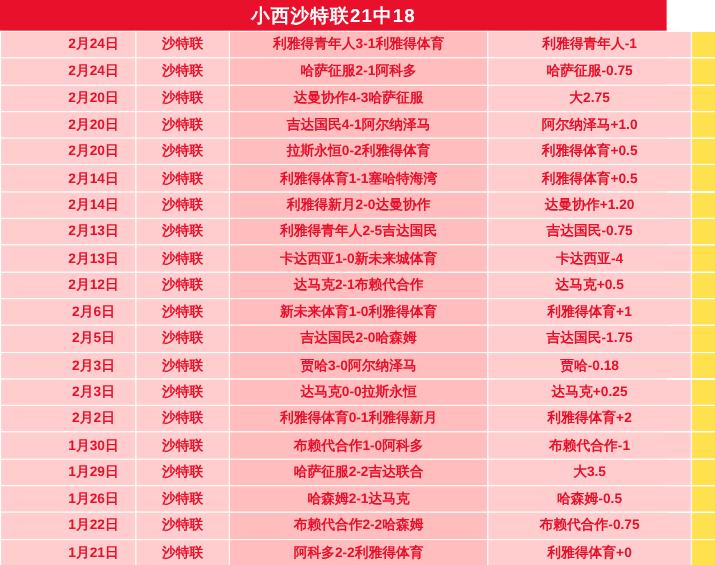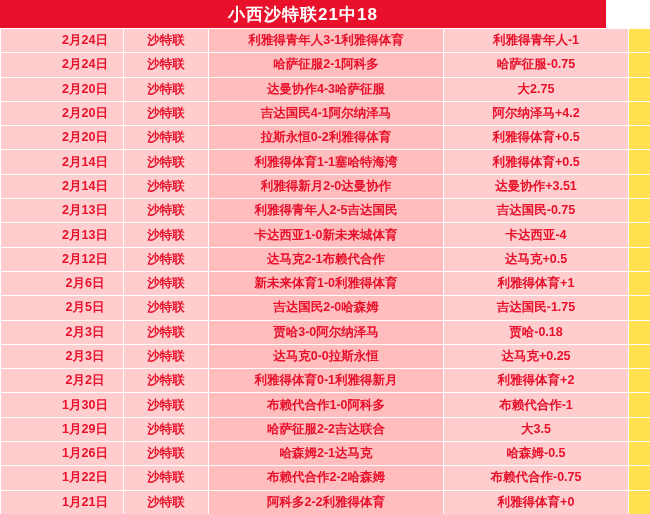--- a/index.html
+++ b/index.html
@@ -87,42 +87,42 @@
           <td class="col-date">2月20日</td>
           <td class="col-league">沙特联</td>
           <td class="col-match">达曼协作4-3哈萨征服</td>
           <td class="col-line">大2.75</td>
           <td class="col-result">红</td>
         </tr>
         <tr>
           <td class="col-date">2月20日</td>
           <td class="col-league">沙特联</td>
           <td class="col-match">吉达国民4-1阿尔纳泽马</td>
-          <td class="col-line">阿尔纳泽马+4.2</td>
+          <td class="col-line">阿尔纳泽马+1.0</td>
           <td class="col-result res-black">黑</td>
         </tr>
         <tr>
           <td class="col-date">2月20日</td>
           <td class="col-league">沙特联</td>
           <td class="col-match">拉斯永恒0-2利雅得体育</td>
           <td class="col-line">利雅得体育+0.5</td>
           <td class="col-result">红</td>
         </tr>
         <tr>
           <td class="col-date">2月14日</td>
           <td class="col-league">沙特联</td>
           <td class="col-match">利雅得体育1-1塞哈特海湾</td>
           <td class="col-line">利雅得体育+0.5</td>
           <td class="col-result">红</td>
         </tr>
         <tr>
           <td class="col-date">2月14日</td>
           <td class="col-league">沙特联</td>
           <td class="col-match">利雅得新月2-0达曼协作</td>
-          <td class="col-line">达曼协作+3.51</td>
+          <td class="col-line">达曼协作+1.20</td>
           <td class="col-result">红</td>
         </tr>
         <tr>
           <td class="col-date">2月13日</td>
           <td class="col-league">沙特联</td>
           <td class="col-match">利雅得青年人2-5吉达国民</td>
           <td class="col-line">吉达国民-0.75</td>
           <td class="col-result">红</td>
         </tr>
         <tr>

